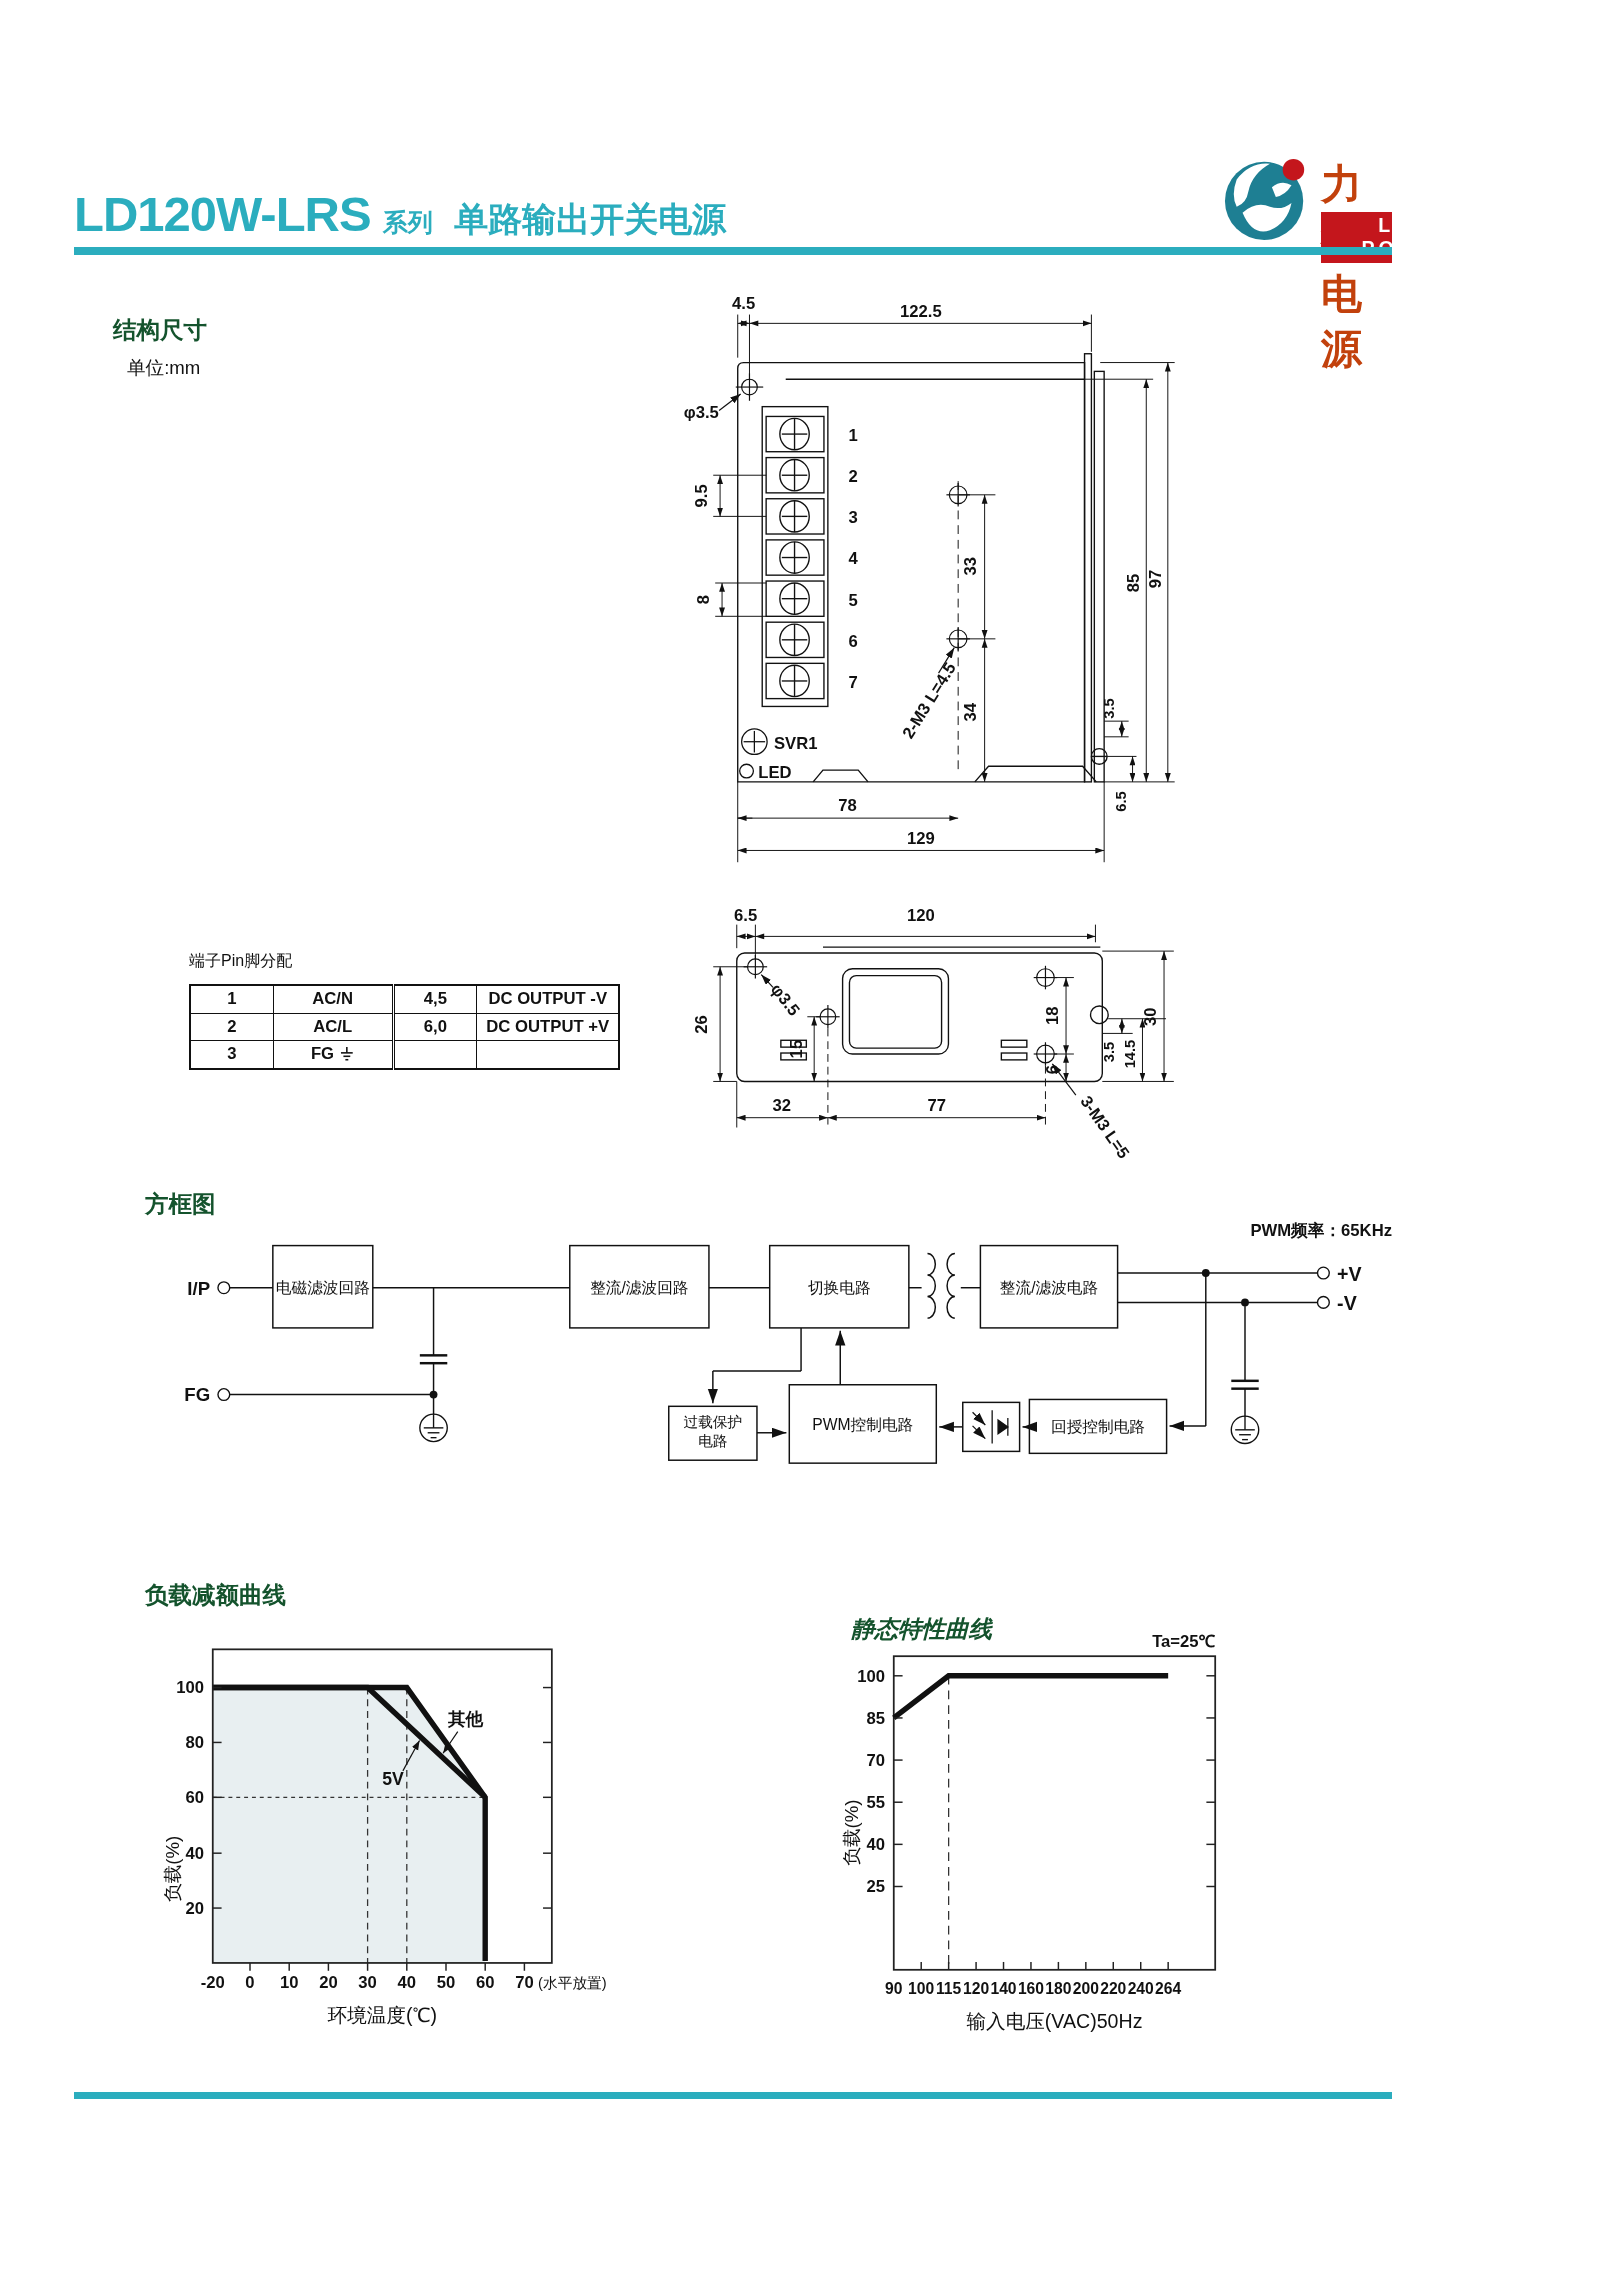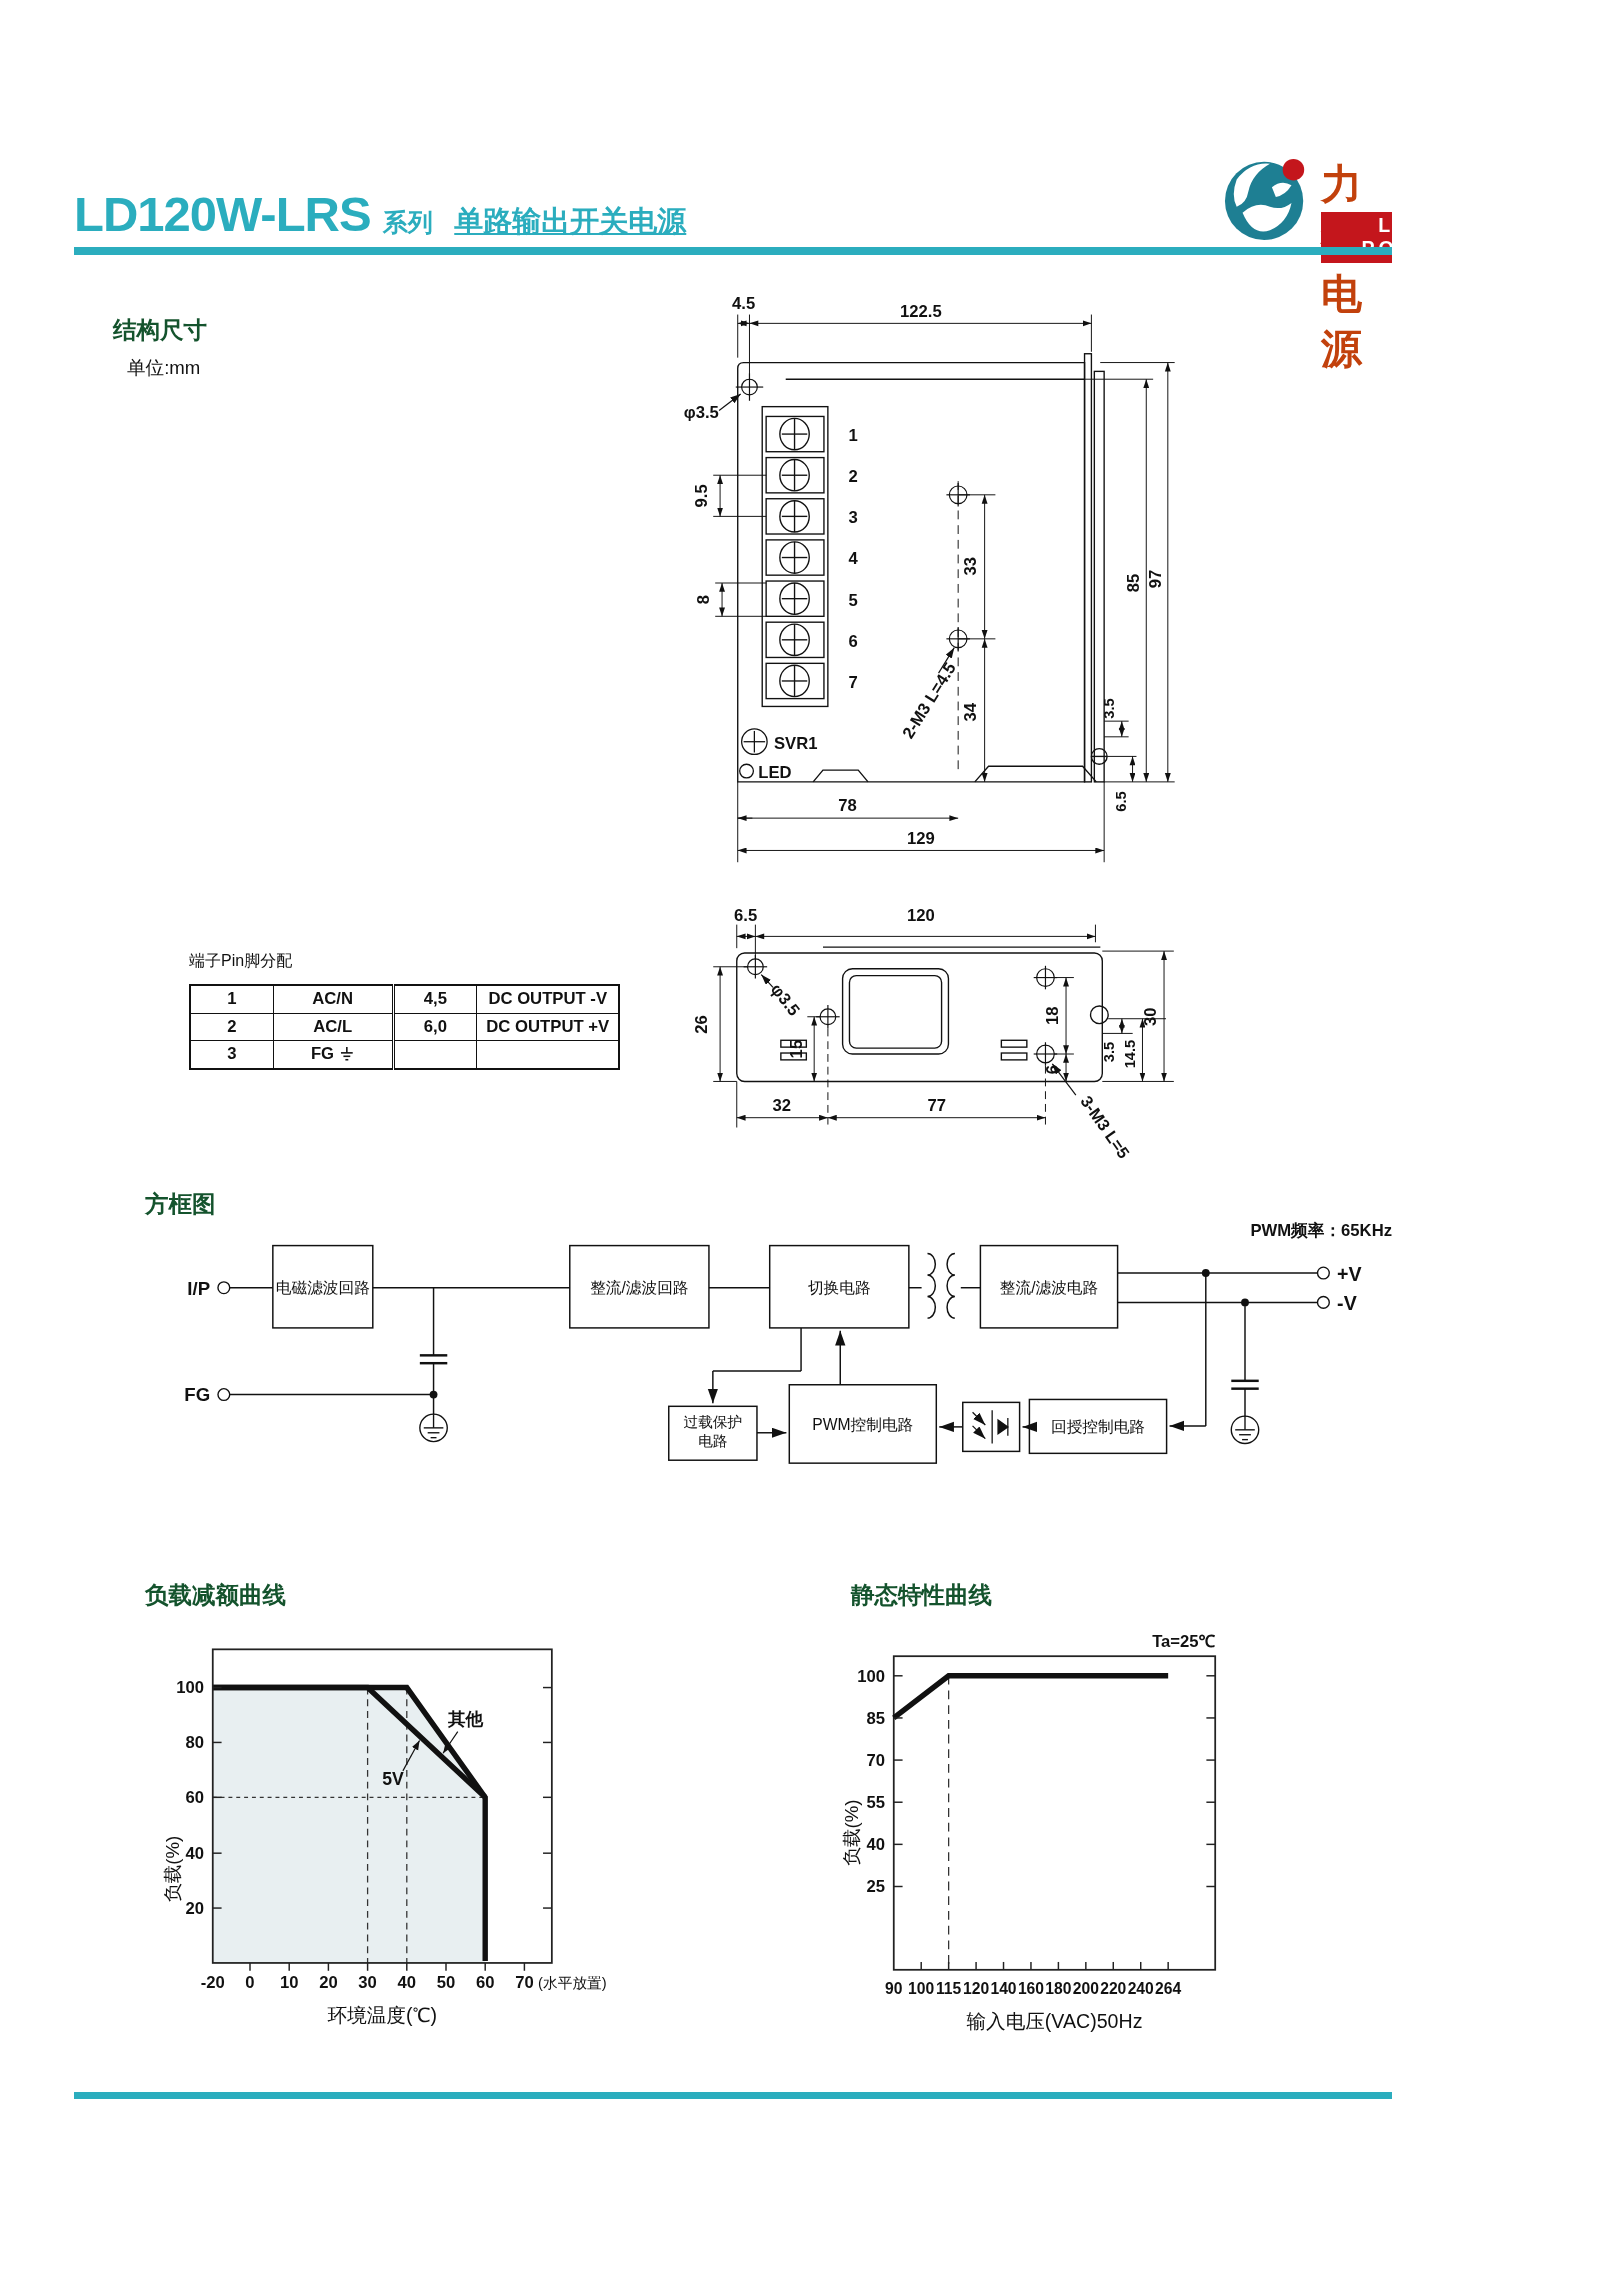--- a/index.html
+++ b/index.html
@@ -3,21 +3,21 @@
 <meta charset="utf-8">
 <style>
   html,body{margin:0;padding:0;background:#fff;}
   .page{position:relative;width:1392px;height:2293px;background:#fff;overflow:hidden;
         font-family:"Liberation Sans",sans-serif;color:#111;}
   .abs{position:absolute;}
   .teal{color:#2BADBE;}
   .rule{position:absolute;left:74px;width:1466px;background:#2BADBE;}
   .model-title{font-size:49px;font-weight:bold;letter-spacing:-1px;}
   .series{font-size:25px;font-weight:bold;margin-left:12px;}
-  .subtitle{font-size:29px;font-weight:bold;margin-left:21.6px;text-decoration:underline;}
+  .subtitle{font-size:34px;font-weight:bold;margin-left:21.6px;}
   .sec-title{font-size:23.5px;font-weight:bold;color:#14532d;}
   .unit{font-size:18.6px;color:#111;}
   .logo-cn{font-size:41px;font-weight:bold;color:#c2410c;font-family:Liberation Sans, sans-serif;letter-spacing:3.9px;}
   .logo-en{background:#C4161C;color:#fff;font-weight:bold;font-size:19.6px;letter-spacing:3.9px;
            padding:2px 9.8px 2.9px 9.8px;text-align:center;}
   table.pins{border-collapse:collapse;font-size:16.7px;text-align:center;}
   table.pins td{border:1.5px solid #111;height:26.5px;padding:0 3.9px;}
   table.pins{border:2px solid #111;}
   table.pins td.c1{width:74px;}  table.pins td.c2{width:110px;}
   table.pins td.c3{width:74px;border-left:3.9px double #111;}  table.pins td.c4{width:133px;}
@@ -430,21 +430,21 @@
     <g stroke="#111" stroke-width="1.4" fill="none">
       <circle cx="1100" cy="216" r="14"></circle>
         <line x1="1100" y1="202" x2="1100" y2="216"></line>
       <line x1="1090" y1="216" x2="1110" y2="216"></line>
         <line x1="1094" y1="221" x2="1106" y2="221"></line>
         <line x1="1097" y1="226" x2="1103" y2="226"></line>
     </g>
   </svg>
 
   <div class="abs sec-title" style="left:145px;top:1579px;">负载减额曲线</div>
-  <div class="abs sec-title" style="left:851px;top:1579px;">静态特性曲线</div>
+  <div class="abs sec-title" style="left:851px;top:1613px;font-style:italic;">静态特性曲线</div>
 
   <svg class="abs" style="left:103px;top:1612px;" width="686" height="451" viewBox="0 0 700 460">
     <defs>
       <marker id="c1e" markerWidth="9" markerHeight="8" refX="8" refY="3" orient="auto">
           <path d="M0,0 L8,3 L0,6 Z" fill="#111"></path>
         </marker>
     </defs>
     <polygon points="112,358 112,77 310,77 390,189 390,358" fill="#E8EFF1"></polygon>
     <g stroke="#333" stroke-width="1.3">
       <line x1="270" y1="77" x2="270" y2="358" stroke-dasharray="7,5"></line>

